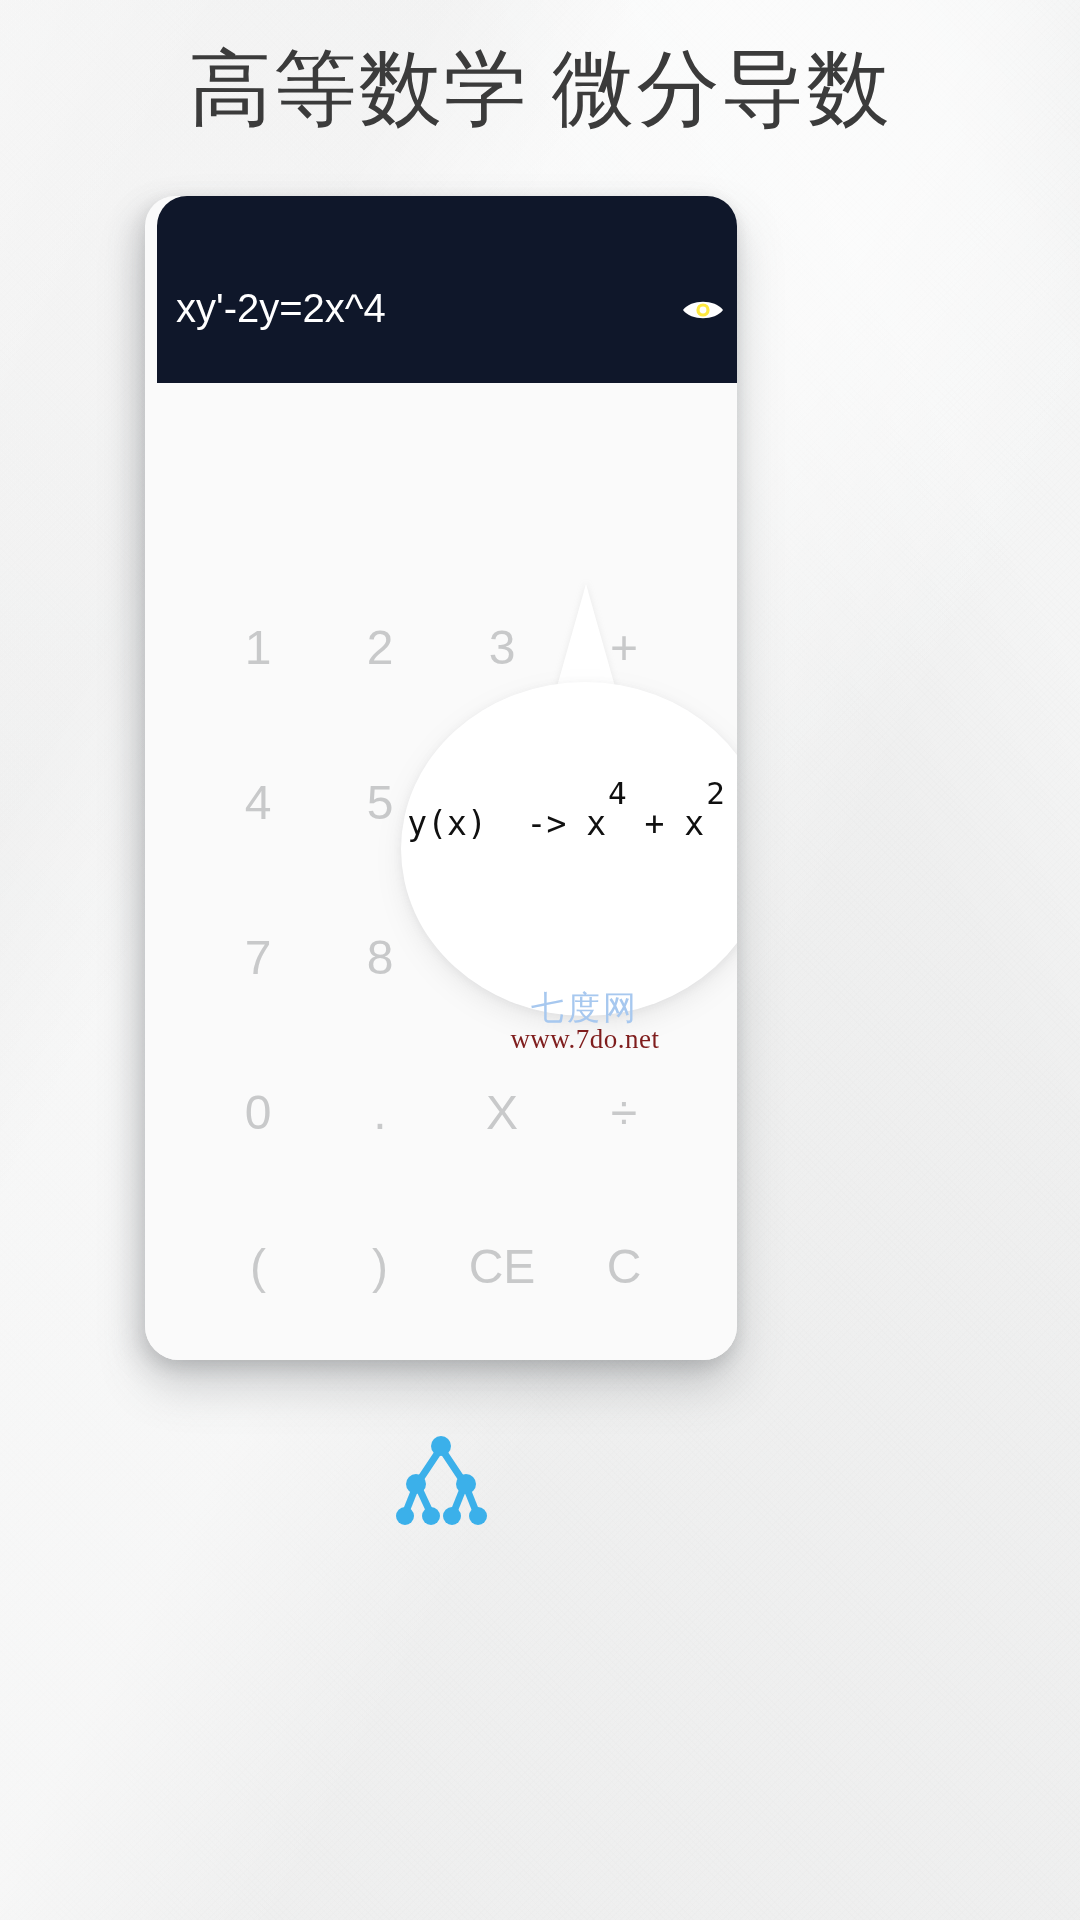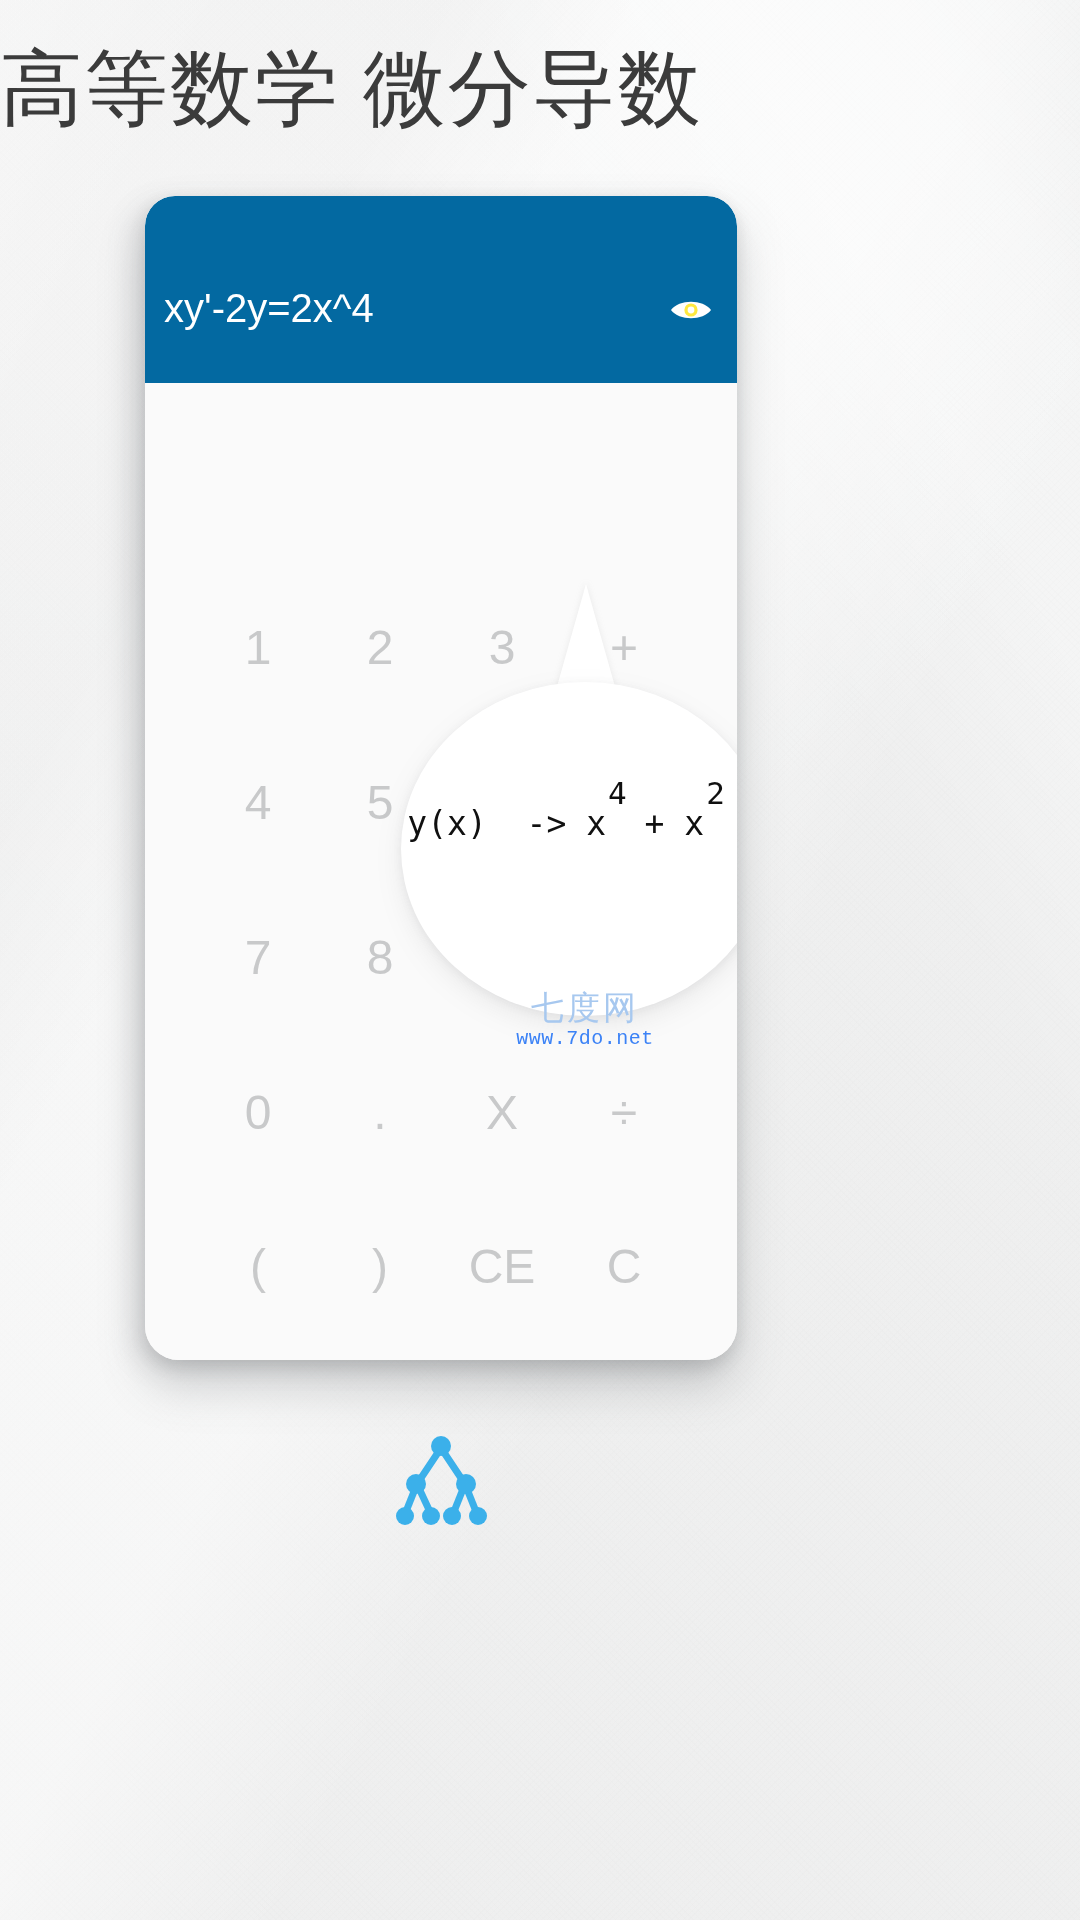--- a/index.html
+++ b/index.html
@@ -43,20 +43,21 @@
       linear-gradient(62deg, rgba(255,255,255,0.45) 84%, rgba(255,255,255,0) 95%);
     pointer-events: none;
   }
 
   
   #title {
     position: absolute;
     left: 0;
     top: 34px;
     width: 1080px;
+    text-align: center;
     font-family: "Liberation Serif", "DejaVu Serif", serif;
     font-size: 83px;
     line-height: 110px;
     color: #3b3b3b;
     letter-spacing: 2px;
     white-space: pre;
   }
 
   
   #card {
@@ -70,25 +71,25 @@
     box-shadow:
       0 26px 46px rgba(90, 92, 95, 0.26),
       0 6px 16px rgba(90, 92, 95, 0.16),
       -14px 8px 26px rgba(120,122,125,0.14);
     overflow: hidden;
   }
 
   
   #header {
     position: absolute;
-    left: 0;
+    left: 12px;
     top: 0;
     width: 592px;
     height: 187px;
-    background: #0369a1;
+    background: #0f172a;
     border-radius: 30px 30px 0 0;
   }
   #equation {
     position: absolute;
     left: 19px;
     bottom: 52px;
     font-size: 40px;
     line-height: 46px;
     color: #ffffff;
     letter-spacing: 0px;
@@ -204,24 +205,24 @@
   #wm-cn {
     font-family: "Liberation Sans", sans-serif;
     font-size: 33px;
     line-height: 38px;
     color: #a7c8ef;
     letter-spacing: 3px;
     white-space: pre;
     margin-top: 45px;
   }
   #wm-url {
-    font-family: Liberation Mono, monospace;
-    font-size: 20px;
+    font-family: Liberation Serif, serif;
+    font-size: 27px;
     line-height: 24px;
-    color: #3b82f6;
+    color: #7f1d1d;
     letter-spacing: 0.5px;
     white-space: pre;
   }
 
   
   #logo {
     position: absolute;
     left: 395px;
     top: 1432px;
     width: 92px;

